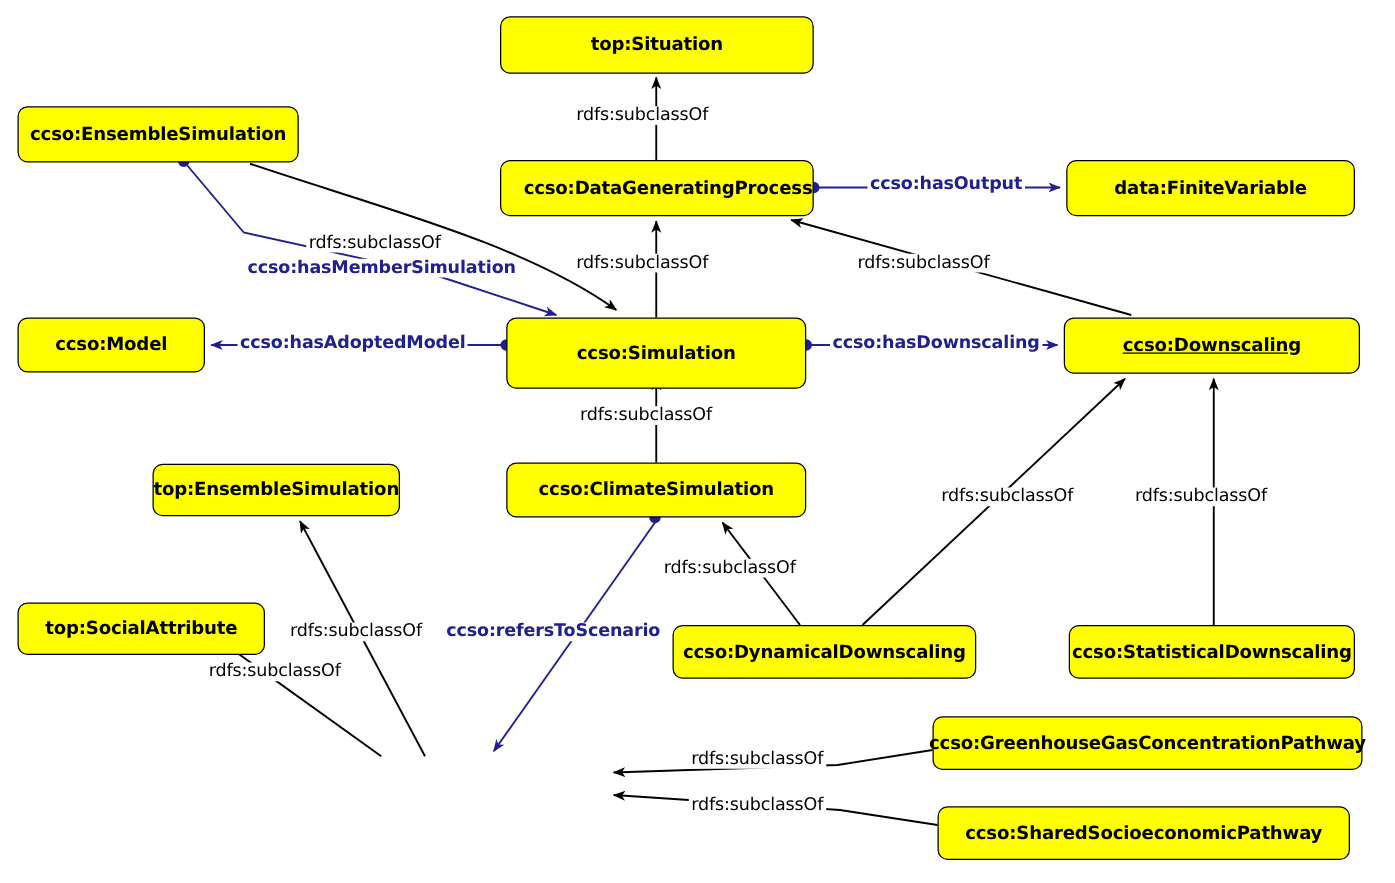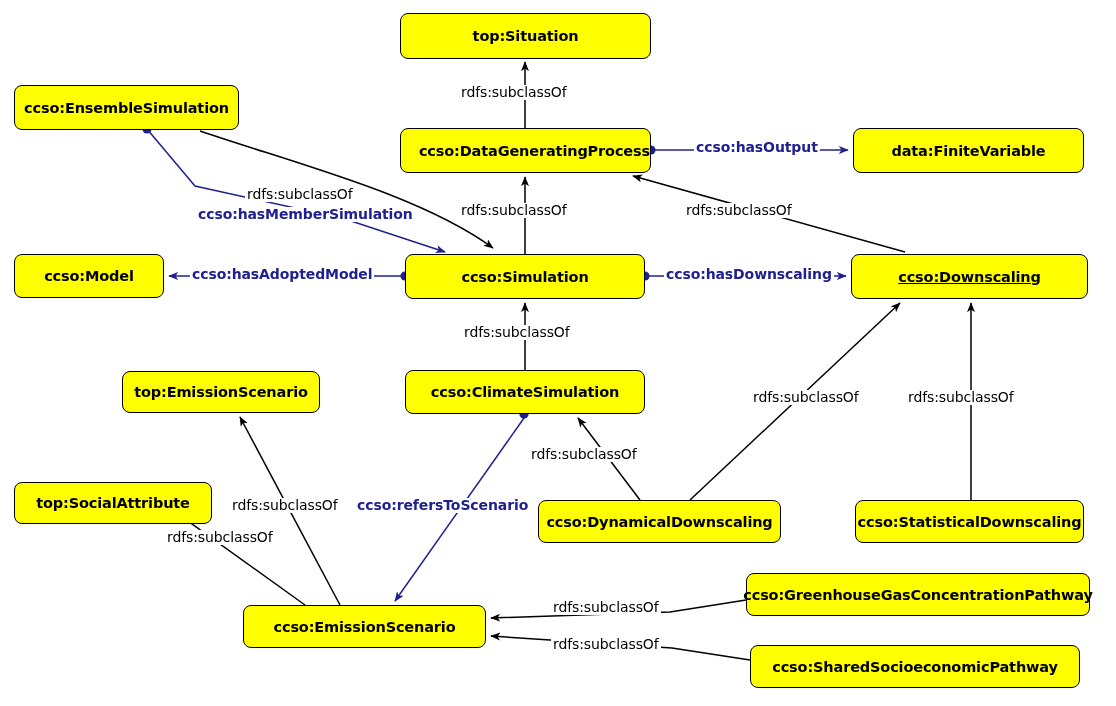--- a/index.html
+++ b/index.html
@@ -149,46 +149,43 @@
   </div>
   <div class="node" style="left:400px;top:128px;width:251px;height:45px;justify-content:flex-end;">
     <span>ccso:DataGeneratingProcess</span>
   </div>
   <div class="node" style="left:853px;top:128px;width:231px;height:45px;">
     <span>data:FiniteVariable</span>
   </div>
   <div class="node" style="left:14px;top:254px;width:150px;height:44px;">
     <span>ccso:Model</span>
   </div>
-  <div class="node" style="left:405px;top:254px;width:240px;height:45px;">
+  <div class="node" style="left:405px;top:254px;width:240px;height:57px;">
     <span>ccso:Simulation</span>
   </div>
   <div class="node" style="left:851px;top:254px;width:237px;height:45px;text-decoration:underline;">
     <span>ccso:Downscaling</span>
   </div>
   <div class="node" style="left:122px;top:371px;width:198px;height:42px;">
-    <span>top:EmissionScenario</span>
+    <span>top:EnsembleSimulation</span>
   </div>
   <div class="node" style="left:405px;top:370px;width:240px;height:44px;">
     <span>ccso:ClimateSimulation</span>
   </div>
   <div class="node" style="left:14px;top:445px;width:198px;height:42px;margin-top:37px;">
     <span>top:SocialAttribute</span>
   </div>
   <div class="node" style="left:538px;top:500px;width:243px;height:43px;">
     <span>ccso:DynamicalDownscaling</span>
   </div>
   <div class="node" style="left:855px;top:500px;width:229px;height:43px;">
     <span>ccso:StatisticalDownscaling</span>
   </div>
   <div class="node" style="left:746px;top:573px;width:344px;height:43px;">
     <span>ccso:GreenhouseGasConcentrationPathway</span>
-  </div>
-  <div class="node" style="left:243px;top:605px;width:243px;height:43px;">
-    <span>ccso:EmissionScenario</span>
   </div>
   <div class="node" style="left:750px;top:645px;width:330px;height:43px;">
     <span>ccso:SharedSocioeconomicPathway</span>
   </div>
 
   <div class="edge-label lbl-sub" style="left:459px;top:85px;"><span>rdfs:subclassOf</span></div>
   <div class="edge-label lbl-sub" style="left:245px;top:187px;"><span>rdfs:subclassOf</span></div>
   <div class="edge-label lbl-obj" style="left:196px;top:207px;"><span>ccso:hasMemberSimulation</span></div>
   <div class="edge-label lbl-sub" style="left:459px;top:203px;"><span>rdfs:subclassOf</span></div>
   <div class="edge-label lbl-obj" style="left:694px;top:140px;"><span>ccso:hasOutput</span></div>

